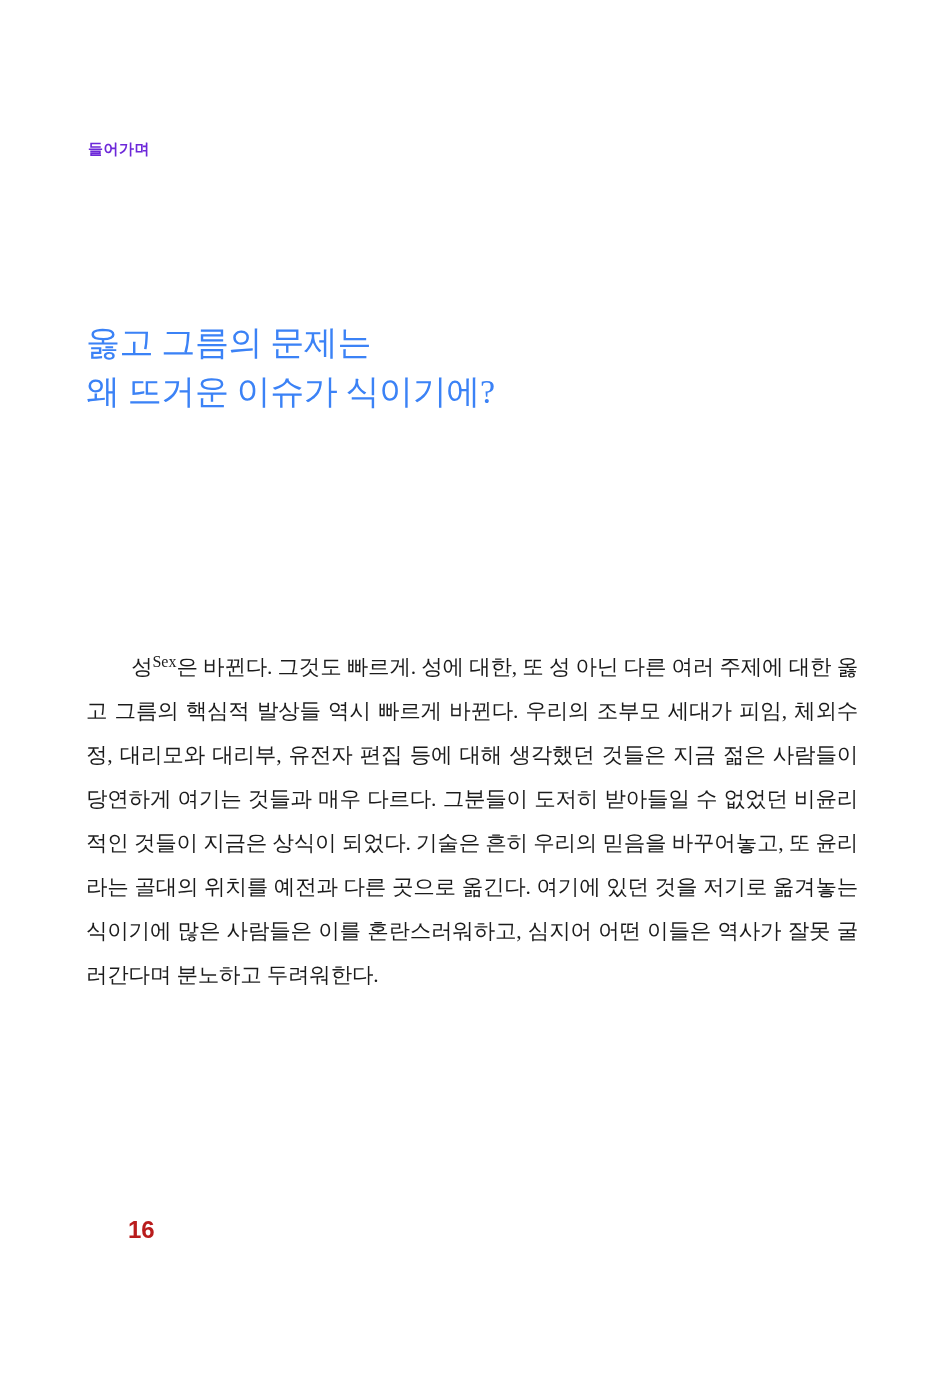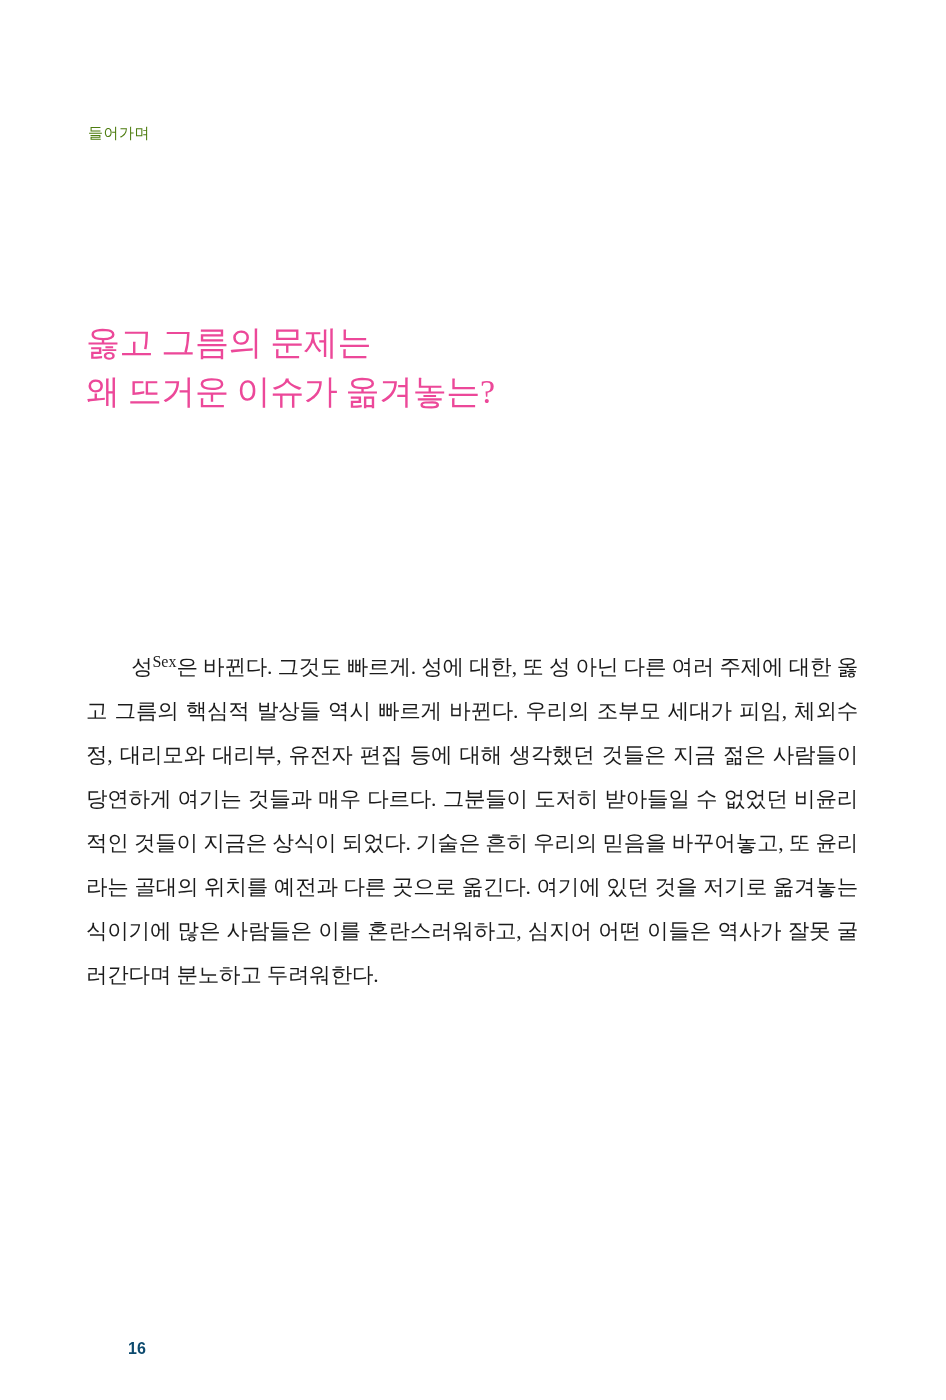--- a/index.html
+++ b/index.html
@@ -22,38 +22,38 @@
     left: 0;
     top: 0;
     width: 946px;
     height: 1400px;
     background: #ffffff;
   }
 
   .running-head {
     position: absolute;
     left: 88px;
-    top: 124px;
+    top: 140px;
     font-family: "Liberation Sans", "DejaVu Sans", sans-serif;
     font-size: 15px;
-    font-weight: normal;
+    font-weight: bold;
     letter-spacing: 0.5px;
-    color: #4d7c0f;
+    color: #6d28d9;
   }
 
   .chapter-title {
     position: absolute;
     left: 86px;
     top: 318px;
     width: 780px;
     font-family: "Liberation Serif", "DejaVu Serif", serif;
     font-size: 34px;
     line-height: 1.45;
     font-weight: 400;
-    color: #ec4899;
+    color: #3b82f6;
     letter-spacing: -0.4px;
   }
   .chapter-title .line {
     display: block;
     white-space: nowrap;
   }
 
   .body-text {
     position: absolute;
     left: 86px;
@@ -76,37 +76,37 @@
   .sup-latin {
     font-size: 16px;
     vertical-align: 0.45em;
     letter-spacing: 0;
     font-family: "Liberation Serif", "DejaVu Serif", serif;
   }
 
   .folio {
     position: absolute;
     left: 128px;
-    top: 1340px;
+    top: 1216px;
     font-family: "Liberation Sans", "DejaVu Sans", sans-serif;
-    font-size: 16px;
+    font-size: 24px;
     font-weight: bold;
-    color: #0c4a6e;
+    color: #b91c1c;
   }
 </style>
 </head>
 <body>
 
 <div class="page">
 
   <div class="running-head">들어가며</div>
 
   <div class="chapter-title">
     <span class="line">옳고 그름의 문제는</span>
-    <span class="line">왜 뜨거운 이슈가 옮겨놓는?</span>
+    <span class="line">왜 뜨거운 이슈가 식이기에?</span>
   </div>
 
   <div class="body-text">
     <p><span>성</span><span class="sup-latin">Sex</span><span>은 바뀐다. 그것도 빠르게. 성에 대한, 또 성 아닌 다른 여러 주제에 대한 옳고 그름의 핵심적 발상들 역시 빠르게 바뀐다. 우리의 조부모 세대가 피임, 체외수정, 대리모와 대리부, 유전자 편집 등에 대해 생각했던 것들은 지금 젊은 사람들이 당연하게 여기는 것들과 매우 다르다. 그분들이 도저히 받아들일 수 없었던 비윤리적인 것들이 지금은 상식이 되었다. 기술은 흔히 우리의 믿음을 바꾸어놓고, 또 윤리라는 골대의 위치를 예전과 다른 곳으로 옮긴다. 여기에 있던 것을 저기로 옮겨놓는 식이기에 많은 사람들은 이를 혼란스러워하고, 심지어 어떤 이들은 역사가 잘못 굴러간다며 분노하고 두려워한다.</span></p>
   </div>
 
   <div class="folio">16</div>
 
 </div>
 

